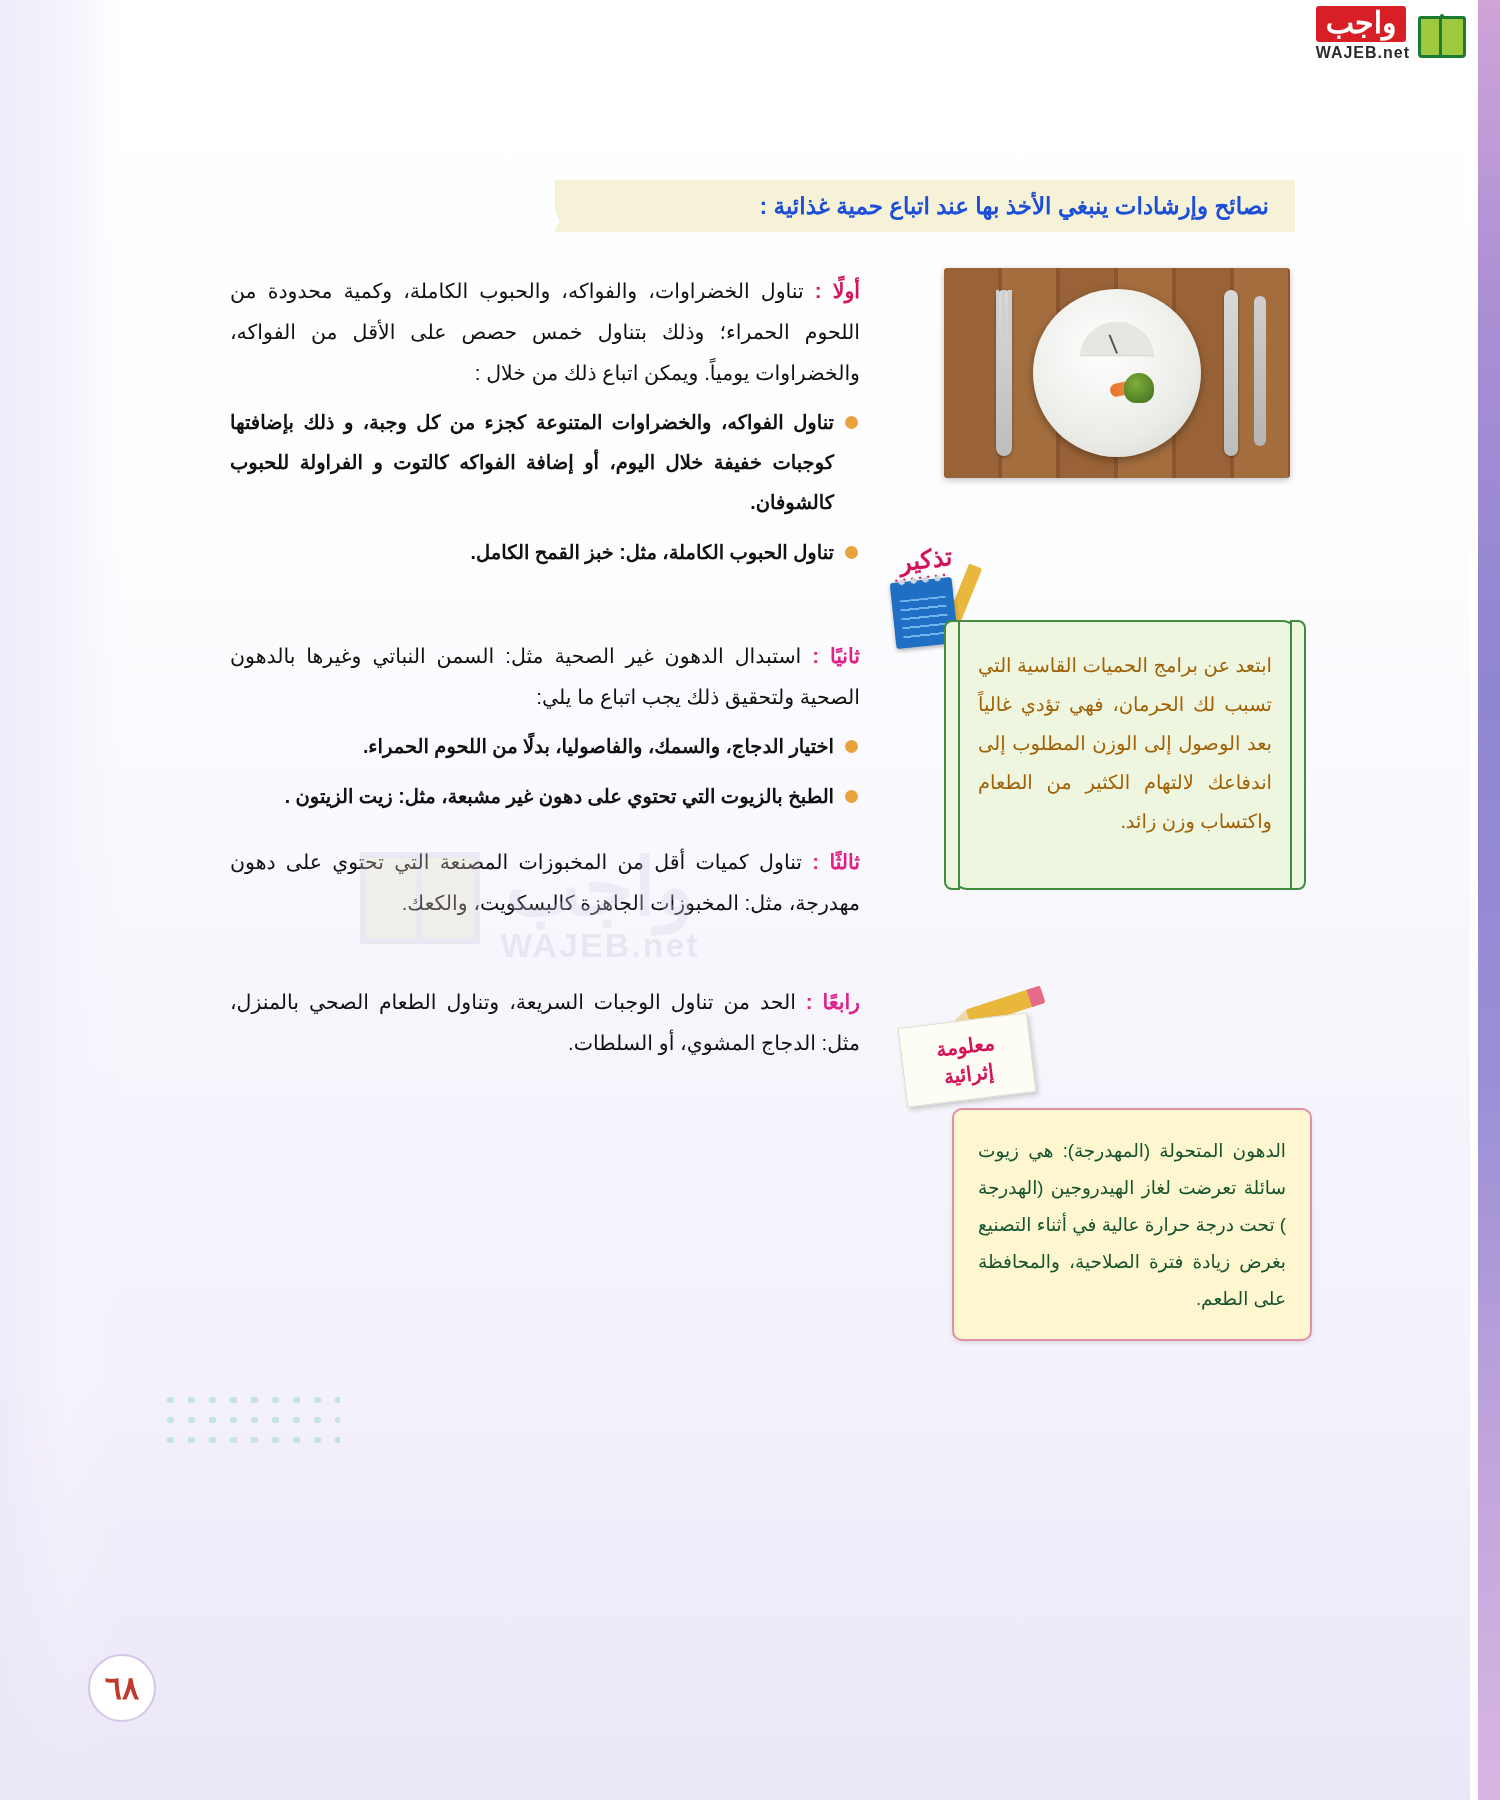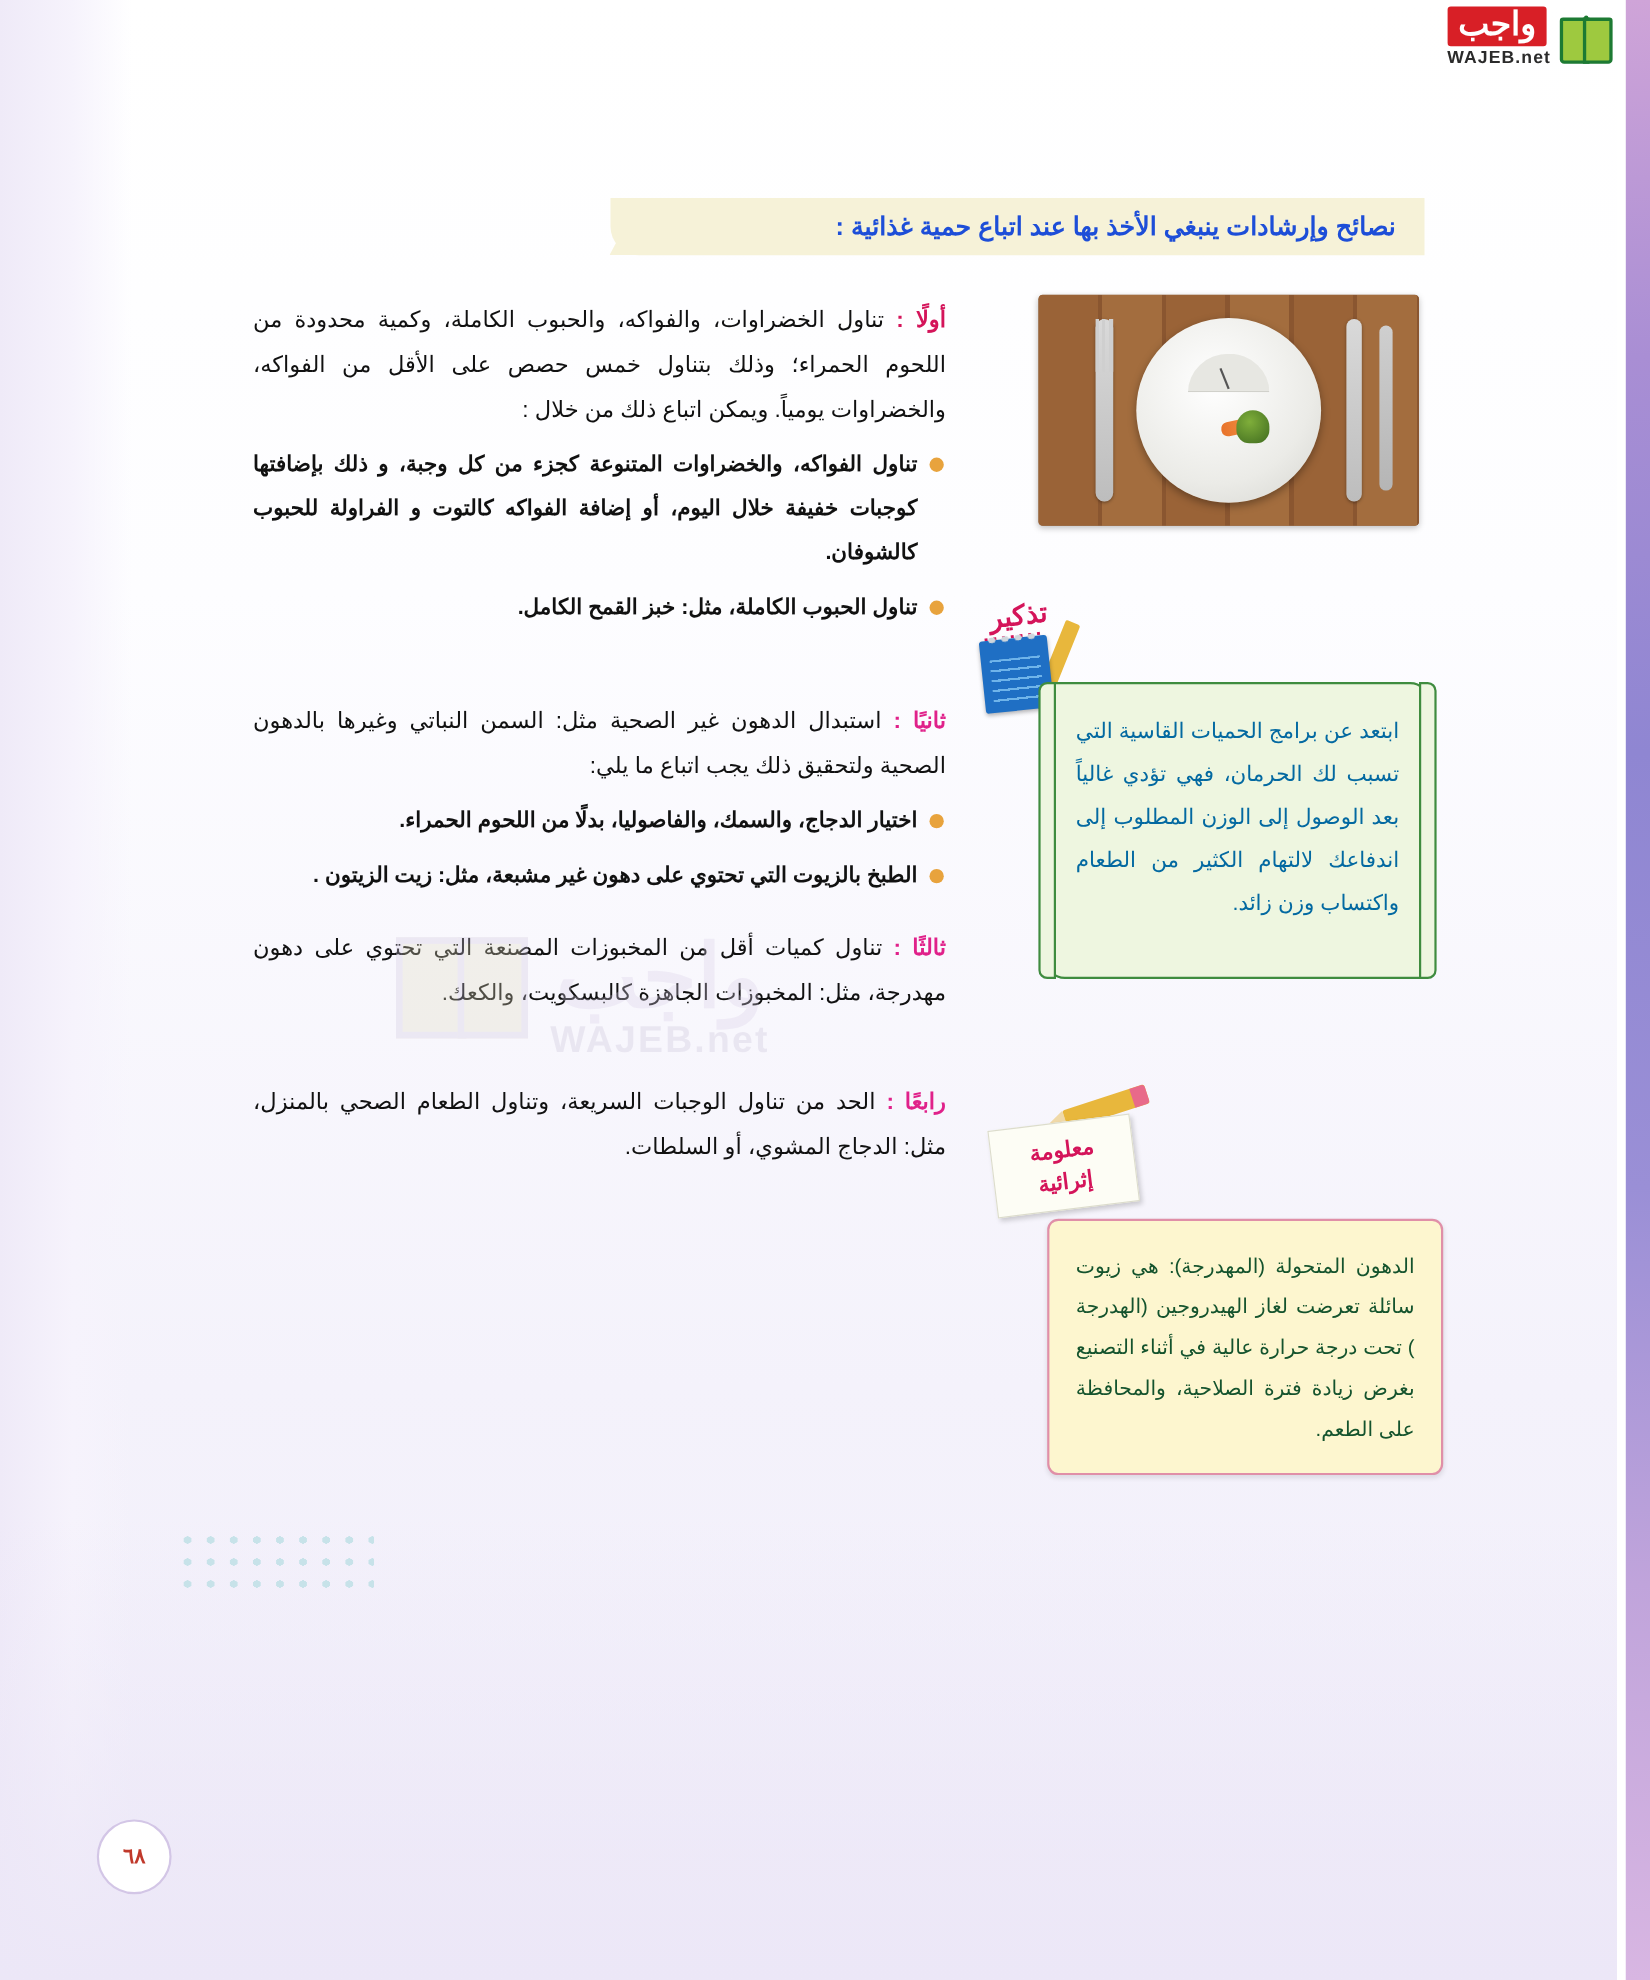--- a/index.html
+++ b/index.html
@@ -337,21 +337,21 @@
     width: 12px;
     background: #eef6e0;
     border: 2px solid #3f8c3f;
   }
   #reminder-box .ribbon-l { left: -8px; border-radius: 8px 0 0 8px; }
   #reminder-box .ribbon-r { right: -8px; border-radius: 0 8px 8px 0; }
   #reminder-box p {
     margin: 0;
     font-size: 19.5px;
     line-height: 2.0;
-    color: #0369a1;
+    color: #a16207;
     position: relative;
     z-index: 2;
   }
 
   
   #enrich-tag {
     position: absolute;
     top: 1020px;
     right: 468px;
     width: 128px;
@@ -482,21 +482,21 @@
     position: absolute;
     left: 88px;
     bottom: 78px;
     width: 64px; height: 64px;
     border-radius: 50%;
     border: 2px solid #d3c6e6;
     background: #ffffff;
     display: flex;
     align-items: center;
     justify-content: center;
-    font-size: 19px;
+    font-size: 32px;
     color: #c0392b;
     font-weight: bold;
   }
 </style>
 </head>
 <body>
 
 <div id="page">
 
   <div id="wash-left"></div>

